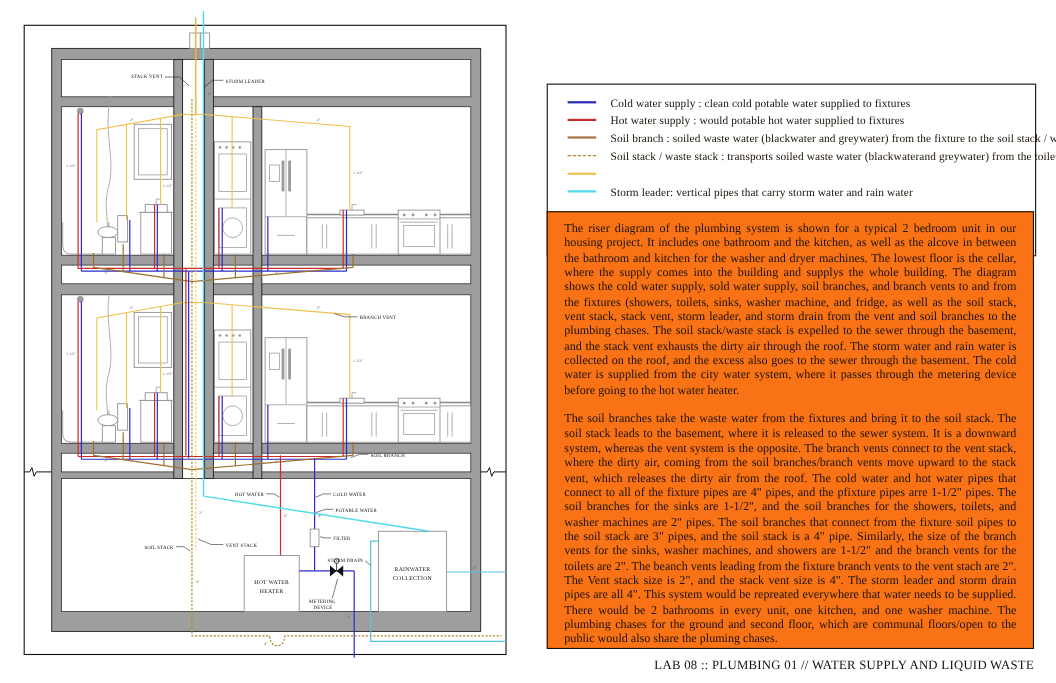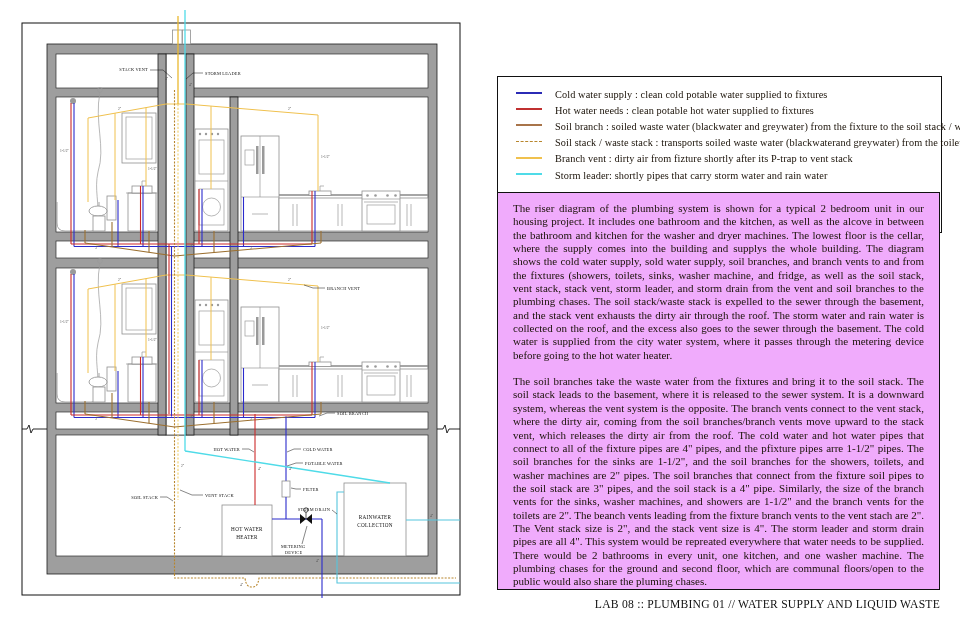--- a/index.html
+++ b/index.html
@@ -42,21 +42,21 @@
   .sw2{border-top-color:#a8744a;}
   .sw3{border-top-color:#b8862d;}
   .sw4{border-top-color:#f0c14e;}
   .sw5{border-top-color:#f5d67e;}
   .sw6{border-top-color:#eab830;}
   .sw7{border-top-color:#4fdbe8;}
   .sw8{border-top-color:#57aed0;}
   .ltext{font-size:10.3px;color:#1a1208;letter-spacing:.1px;white-space:nowrap;}
 
   .text-box{position:absolute;left:497px;top:192px;width:443px;height:398px;
-    border:1.6px solid #111;background:#f0abfc;box-sizing:border-box;padding:9px 15px 0 15px;}
+    border:1.6px solid #111;background:#f97316;box-sizing:border-box;padding:9px 15px 0 15px;}
   .text-box p{margin:0 0 13px 0;font-size:11px;line-height:13.35px;text-align:justify;
     color:#1a1208;}
 
   .caption{position:absolute;right:20px;top:598px;font-size:11.6px;color:#111;
     letter-spacing:.25px;white-space:nowrap;text-align:center;}
 </style>
 </head>
 <body>
 
 <div id="stage">
@@ -260,37 +260,36 @@
   <polyline class="ldr" points="302,544 307,526"></polyline>
 </svg>
 
 <div class="legend-box">
   <div class="lrow">
     <span class="sw sw-solid sw0"></span>
     <span class="ltext">Cold water supply : clean cold potable water supplied to fixtures</span>
   </div>
   <div class="lrow">
     <span class="sw sw-solid sw1"></span>
-    <span class="ltext">Hot water needs : clean potable hot water supplied to fixtures</span>
+    <span class="ltext">Hot water supply : would potable hot water supplied to fixtures</span>
   </div>
   <div class="lrow">
     <span class="sw sw-solid sw2"></span>
     <span class="ltext">Soil branch : soiled waste water (blackwater and greywater) from the fixture to the soil stack / waste stack</span>
   </div>
   <div class="lrow">
     <span class="sw sw-dash sw3"></span>
     <span class="ltext">Soil stack / waste stack : transports soiled waste water (blackwaterand greywater) from the toilets</span>
   </div>
   <div class="lrow">
     <span class="sw sw-solid sw4"></span>
-    <span class="ltext">Branch vent : dirty air from fizture shortly after its P-trap to vent stack</span>
   </div>
   <div class="lrow">
     <span class="sw sw-solid sw7"></span>
-    <span class="ltext">Storm leader: shortly pipes that carry storm water and rain water</span>
+    <span class="ltext">Storm leader: vertical pipes that carry storm water and rain water</span>
   </div>
 </div>
 
 <div class="text-box">
   <p>The riser diagram of the plumbing system is shown for a typical 2 bedroom unit in our housing project. It includes one bathroom and the kitchen, as well as the alcove in between the bathroom and kitchen for the washer and dryer machines. The lowest floor is the cellar, where the supply comes into the building and supplys the whole building. The diagram shows the cold water supply, sold water supply, soil branches, and branch vents to and from the fixtures (showers, toilets, sinks, washer machine, and fridge, as well as the soil stack, vent stack, stack vent, storm leader, and storm drain from the vent and soil branches to the plumbing chases. The soil stack/waste stack is expelled to the sewer through the basement, and the stack vent exhausts the dirty air through the roof. The storm water and rain water is collected on the roof, and the excess also goes to the sewer through the basement. The cold water is supplied from the city water system, where it passes through the metering device before going to the hot water heater.</p>
   <p>The soil branches take the waste water from the fixtures and bring it to the soil stack. The soil stack leads to the basement, where it is released to the sewer system. It is a downward system, whereas the vent system is the opposite. The branch vents connect to the vent stack, where the dirty air, coming from the soil branches/branch vents move upward to the stack vent, which releases the dirty air from the roof. The cold water and hot water pipes that connect to all of the fixture pipes are 4" pipes, and the pfixture pipes arre 1-1/2" pipes. The soil branches for the sinks are 1-1/2", and the soil branches for the showers, toilets, and washer machines are 2" pipes. The soil branches that connect from the fixture soil pipes to the soil stack are 3" pipes, and the soil stack is a 4" pipe. Similarly, the size of the branch vents for the sinks, washer machines, and showers are 1-1/2" and the branch vents for the toilets are 2". The beanch vents leading from the fixture branch vents to the vent stach are 2". The Vent stack size is 2", and the stack vent size is 4". The storm leader and storm drain pipes are all 4". This system would be repreated everywhere that water needs to be supplied. There would be 2 bathrooms in every unit, one kitchen, and one washer machine. The plumbing chases for the ground and second floor, which are communal floors/open to the public would also share the pluming chases.</p>
 </div>
 
 <div class="caption">LAB 08 :: PLUMBING 01 // WATER SUPPLY AND LIQUID WASTE</div>
 

